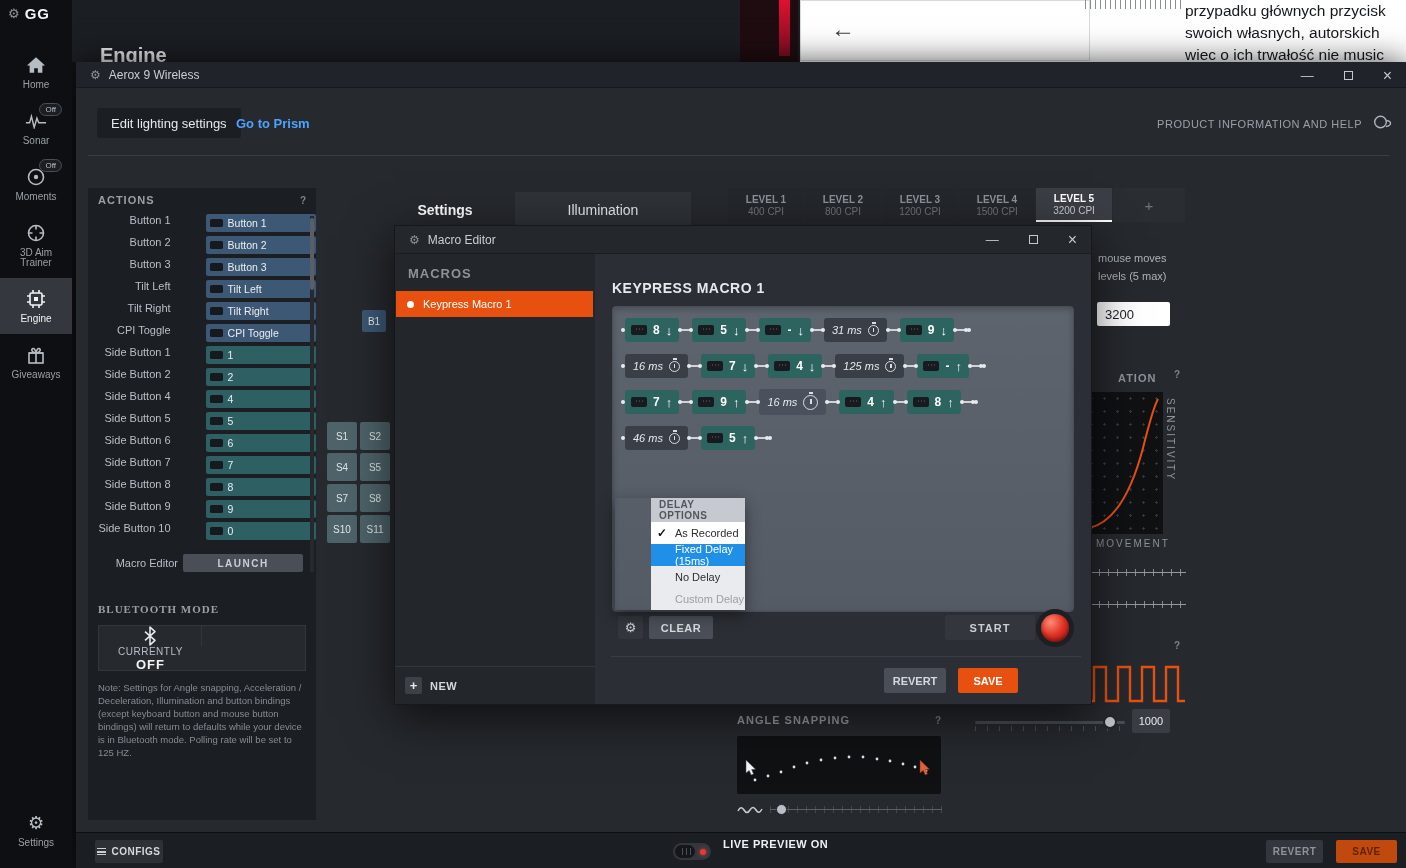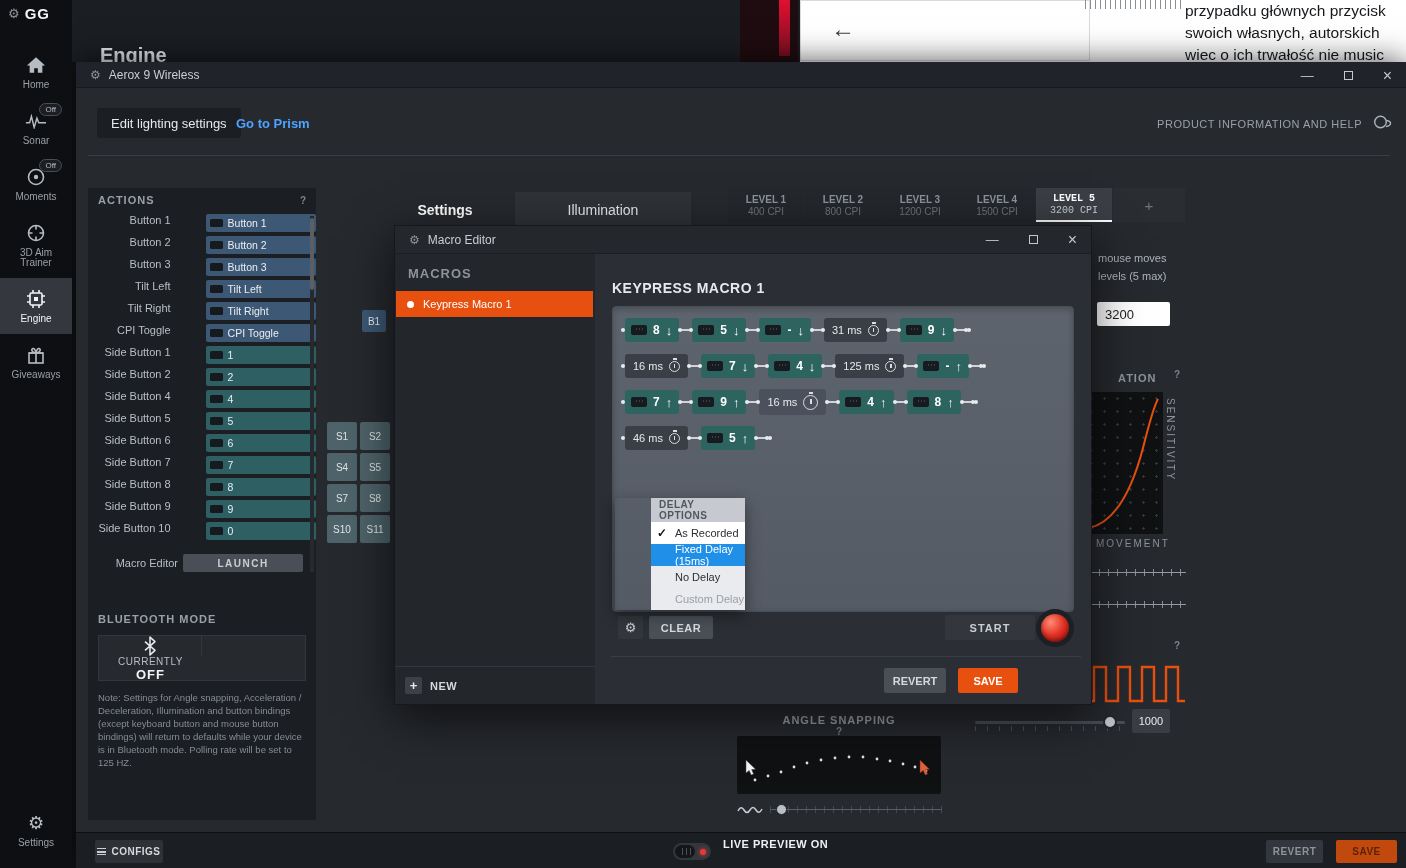--- a/index.html
+++ b/index.html
@@ -60,40 +60,40 @@
   .a-label { width:90px; text-align:right; font-size:11px; color:#b9bfc6; }
   .a-chip { margin-left:5px; width:120px; height:18px; border-radius:2px; display:flex; align-items:center; padding-left:4px; cursor:pointer; }
   .a-chip.blue { background:var(--chip-blue,#3d5875); }
   .a-chip.teal { background:var(--chip-teal,#2e5f62); }
   .chip-ico { width:13px; height:8px; background:#161a1e; border-radius:1.5px; margin-right:5px; flex:none; }
   .a-val { font-size:10.5px; color:#e9edf0; white-space:nowrap; }
   .a-scrollbar { position:absolute; right:2px; top:28px; width:4px; height:356px; background:#26292e; }
   .a-thumb { position:absolute; top:2px; left:0; width:4px; height:72px; background:#5a5f66; border-radius:2px; }
   .macro-launch-row { display:flex; align-items:center; height:22px; margin-top:8px; }
   .launch-btn { margin-left:5px; width:120px; height:18px; background:#4a4f57; border-radius:2px; color:#c9ced4; font-size:10px; font-weight:bold; letter-spacing:1.5px; display:flex; align-items:center; justify-content:center; cursor:pointer; }
-  #bt-title { margin:39px 10px 0; }
+  #bt-title { margin:29px 10px 0;font-family:Liberation Serif, serif; }
   #bt-box { margin:10px 10px 0; height:46px; background:#26292e; border:1px solid #33373d; display:flex; align-items:stretch;flex-direction:column; }
   .bt-left { width:50%; display:flex; align-items:center; justify-content:center; border-right:1px solid #33373d; }
   .bt-right { width:50%; display:flex; flex-direction:column; align-items:center; justify-content:center; }
   .bt-cur { font-size:10px; color:#b9bfc6; letter-spacing:.5px; }
   .bt-off { font-size:13px; font-weight:bold; color:#f2f4f6; letter-spacing:1px; }
   #bt-note { margin:10px 10px 0; font-size:9.5px; line-height:13px; color:#868c93; }
 
   
   #device-tabs { position:absolute; left:299px; top:130px; height:36px; display:flex; }
   .dev-tab { display:flex; align-items:center; justify-content:center; font-size:14px; cursor:pointer; }
   .dev-tab.settings { width:140px; background:#26292e; color:#ffffff; font-weight:bold; }
   .dev-tab.illumination { width:176px; background:#2f3338; color:#e6e9ec; }
 
   
   #cpi-bar { position:absolute; left:652px; top:126px; width:459px; height:34px; display:flex; }
   .cpi-tab { width:76px; margin-right:1px; background:#24272c; display:flex; flex-direction:column; align-items:center; justify-content:center; cursor:pointer; }
   .cpi-level { font-size:10px; font-weight:bold; color:#8d939a; }
   .cpi-val { font-size:10px; color:#6f757c; margin-top:1px; }
-  .cpi-tab.active { background:#3b3f45; border-bottom:2px solid #ffffff;font-family:Liberation Mono, monospace; }
+  .cpi-tab.active { background:#3b3f45; border-bottom:2px solid #ffffff; }
   .cpi-tab.active .cpi-level { color:#ffffff; }
   .cpi-tab.active .cpi-val { color:#c9ced4; }
   .cpi-plus { width:72px; background:#2a2d32; display:flex; align-items:center; justify-content:center; color:#6f757c; font-size:15px; cursor:pointer; }
 
   
   #b1-chip { position:absolute; left:286px; top:248px; width:24px; height:22px; background:var(--chip-blue,#3d5875); border-radius:2px; color:#e9edf0; font-size:10px; display:flex; align-items:center; justify-content:center; cursor:pointer; }
   #s-grid { position:absolute; left:251px; top:360px; display:grid; grid-template-columns:30px 30px; gap:3px; }
   .s-cell { width:30px; height:28px; background:#4e646a; border-radius:2px; color:#e0e4e6; font-size:10px; display:flex; align-items:center; justify-content:center; cursor:pointer; }
 
   
@@ -163,21 +163,21 @@
     background:linear-gradient(#cfd3d8,#cfd3d8) center/100% 2px no-repeat; }
   .conn::before,.conn::after { content:""; position:absolute; top:0; width:4px; height:4px; border-radius:50%; background:#e8ebee; }
   .conn::before { left:-1px; } .conn::after { right:-1px; }
   .chip { display:flex; align-items:center; height:24px; border-radius:3px; flex:none; cursor:pointer; }
   .chip.key { background:var(--key-chip,#2d6460); padding:0 7px 0 6px; }
   .kbd-ico { width:16px; height:10px; background:#171a1e; border-radius:2px;
     background-image:repeating-linear-gradient(to right,transparent 0 2px,#3a4046 2px 3px); background-size:10px 2px; background-position:3px 3px; background-repeat:no-repeat; }
   .klabel { font-size:12px; font-weight:bold; color:#fff; margin:0 6px; }
   .arr { font-size:13px; font-weight:bold; color:#fff; line-height:13px; }
   .chip.delay { background:#3a3f47; padding:0 8px; }
-  .dlabel { font-size:11px; color:#e6e9ec; margin-right:6px; }
+  .dlabel { font-size:11px; color:#e6e9ec; margin-right:6px;font-style:italic; }
   .clock { width:11px; height:11px; border:1.5px solid #d9dde2; border-radius:50%; position:relative; flex:none; }
   .clock::after { content:""; position:absolute; left:4px; top:2px; width:1.5px; height:4px; background:#d9dde2; }
   .clock::before { content:""; position:absolute; left:3px; top:-4px; width:4px; height:2px; background:#d9dde2; }
   .chip.delay.hl { background:#4a515c; height:26px; }
   .chip.delay.hl .clock { width:15px; height:15px; }
   .chip.delay.hl .clock::after { left:6px; top:3px; height:5px; }
   .chip.delay.hl .clock::before { left:5px; }
 
   #delay-menu { position:absolute; left:220px; top:272px; width:130px; z-index:5; box-shadow:0 5px 14px rgba(0,0,0,.45);padding-left:36px; }
   .dmenu-head { height:24px; background:#c6cad0; color:#52565c; font-size:10px; font-weight:bold; letter-spacing:.5px; display:flex; align-items:center; padding-left:8px; }
@@ -508,21 +508,21 @@
         </svg>
     </div>
     <div id="poll-slider">
       <div class="poll-track"></div>
       <div class="poll-ticks"></div>
       <div class="poll-handle"></div>
     </div>
     <div id="poll-value">1000</div>
 
     <div id="angle-panel">
-      <div class="panel-head" style="padding:4px 0 0 9px; width:213px;flex-direction:column;">
+      <div class="panel-head" style="padding:4px 0 0 9px; width:213px;">
         <span class="panel-title">ANGLE SNAPPING</span>
         <span class="help-q">?</span>
       </div>
       <div id="angle-canvas">
         <svg width="204" height="58" viewBox="0 0 204 58">
           <g fill="#dfe3e7">
             <circle cx="18" cy="44" r="1.4"></circle>
               <circle cx="31" cy="40" r="1.4"></circle>
               <circle cx="44" cy="36" r="1.4"></circle>
               <circle cx="57" cy="31" r="1.4"></circle>

